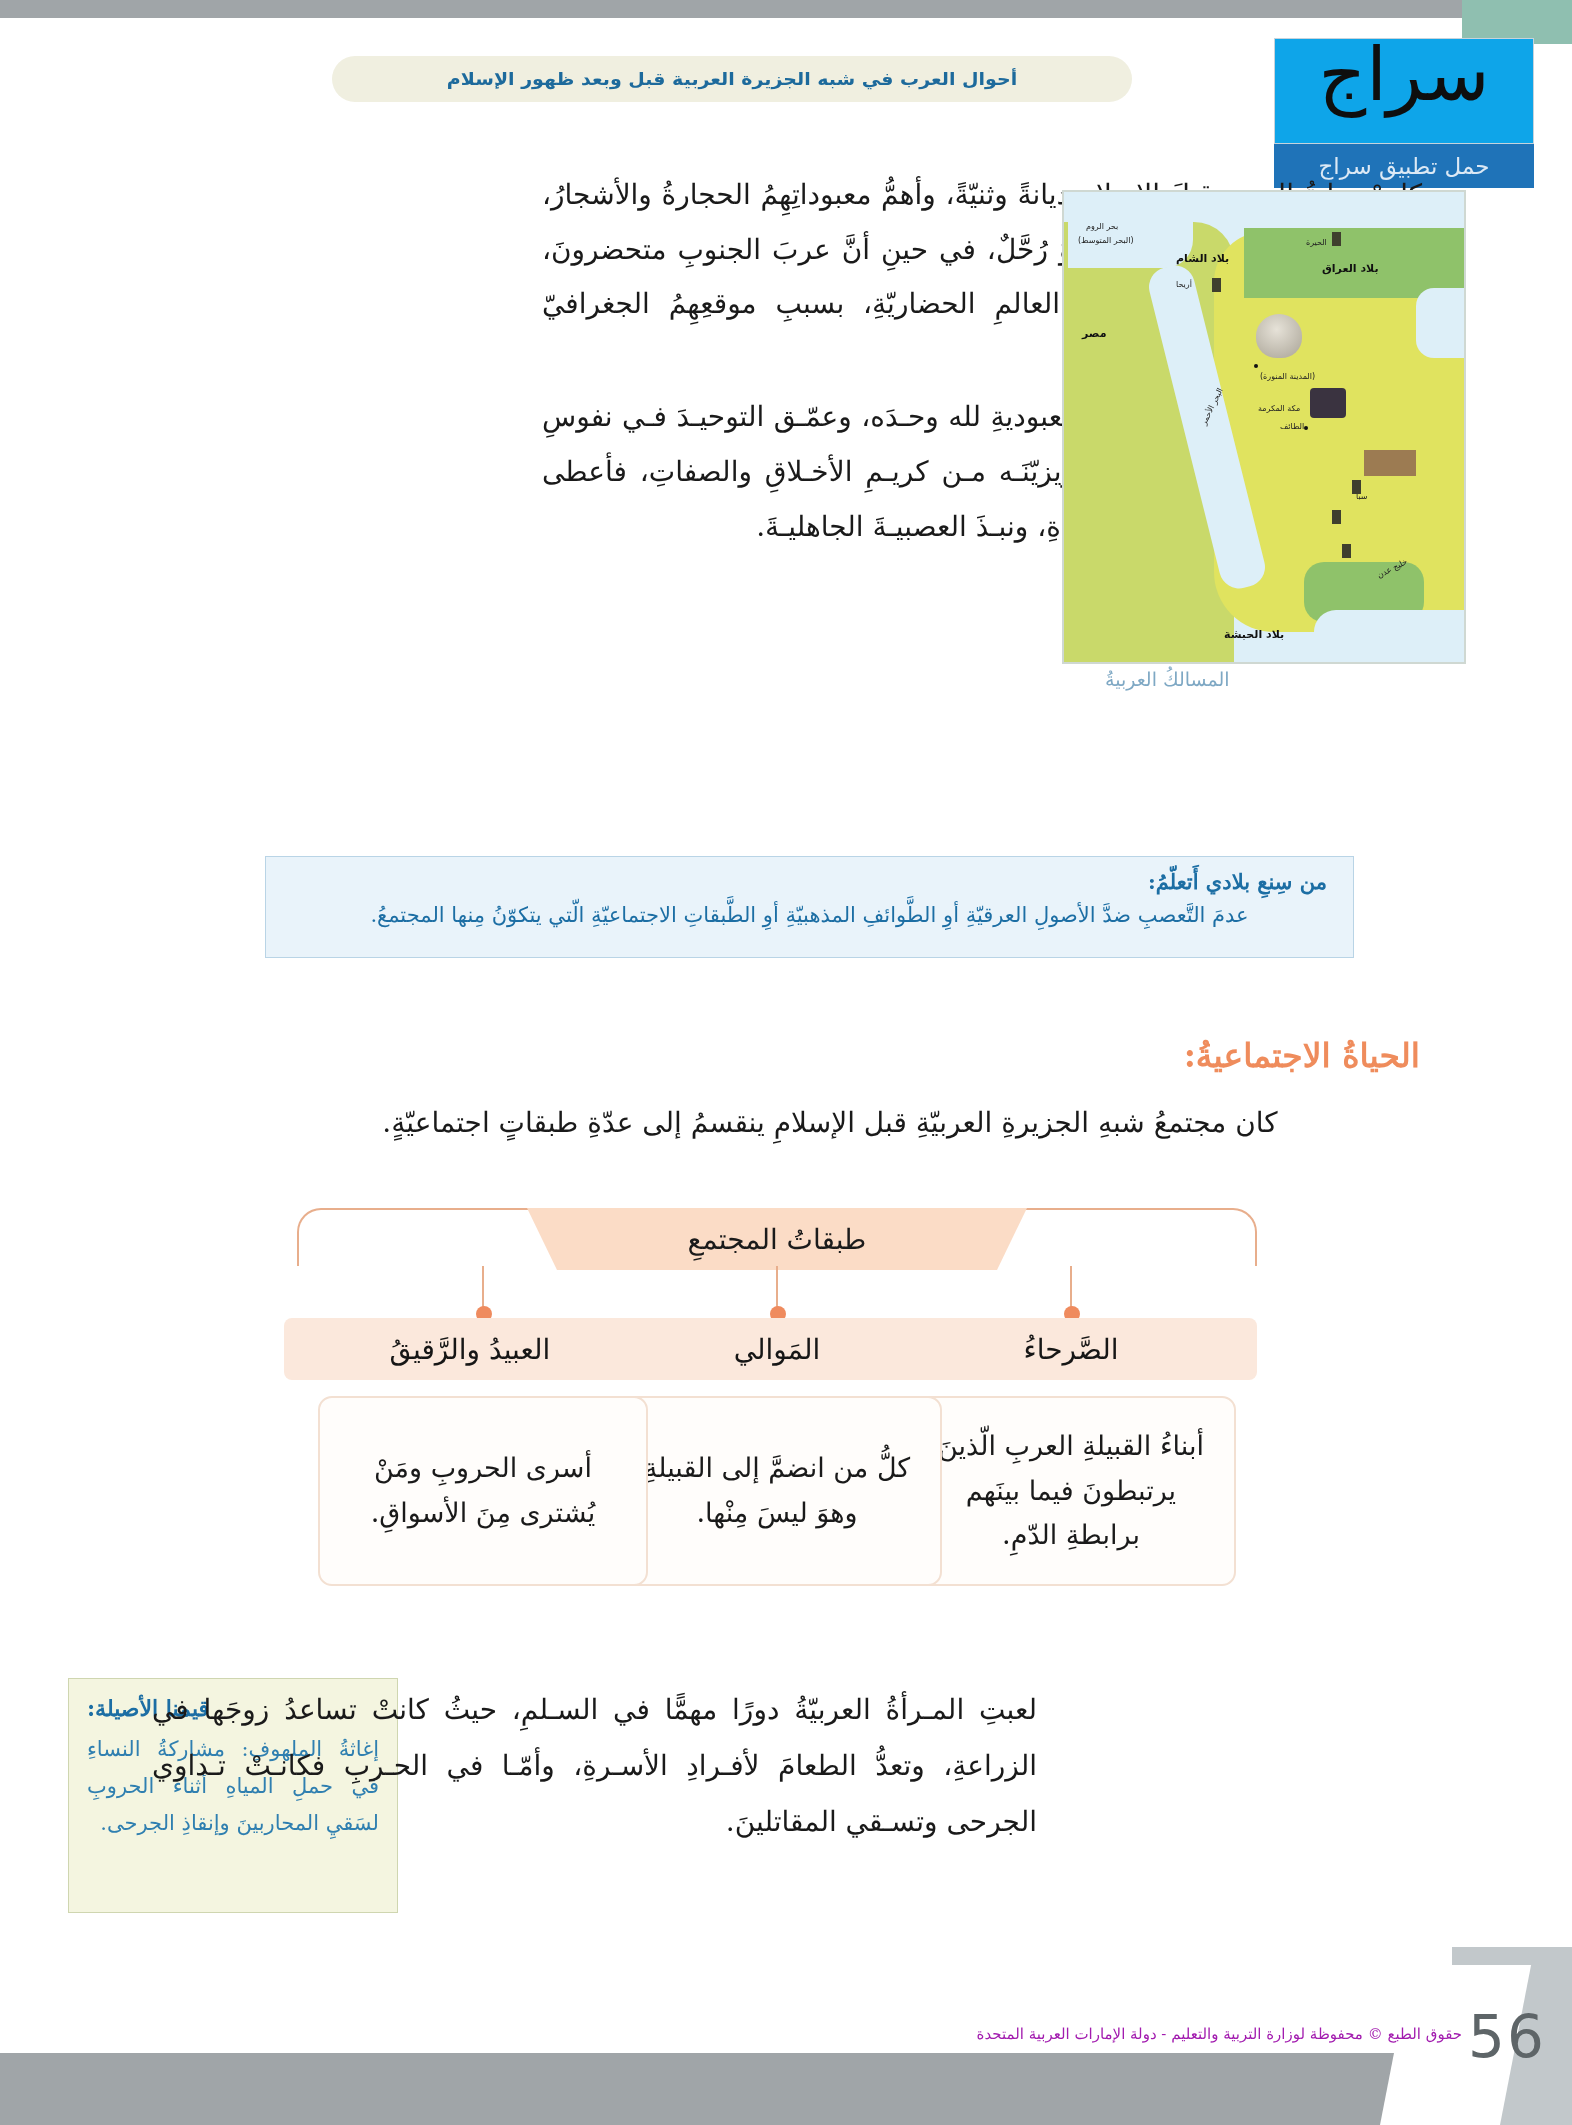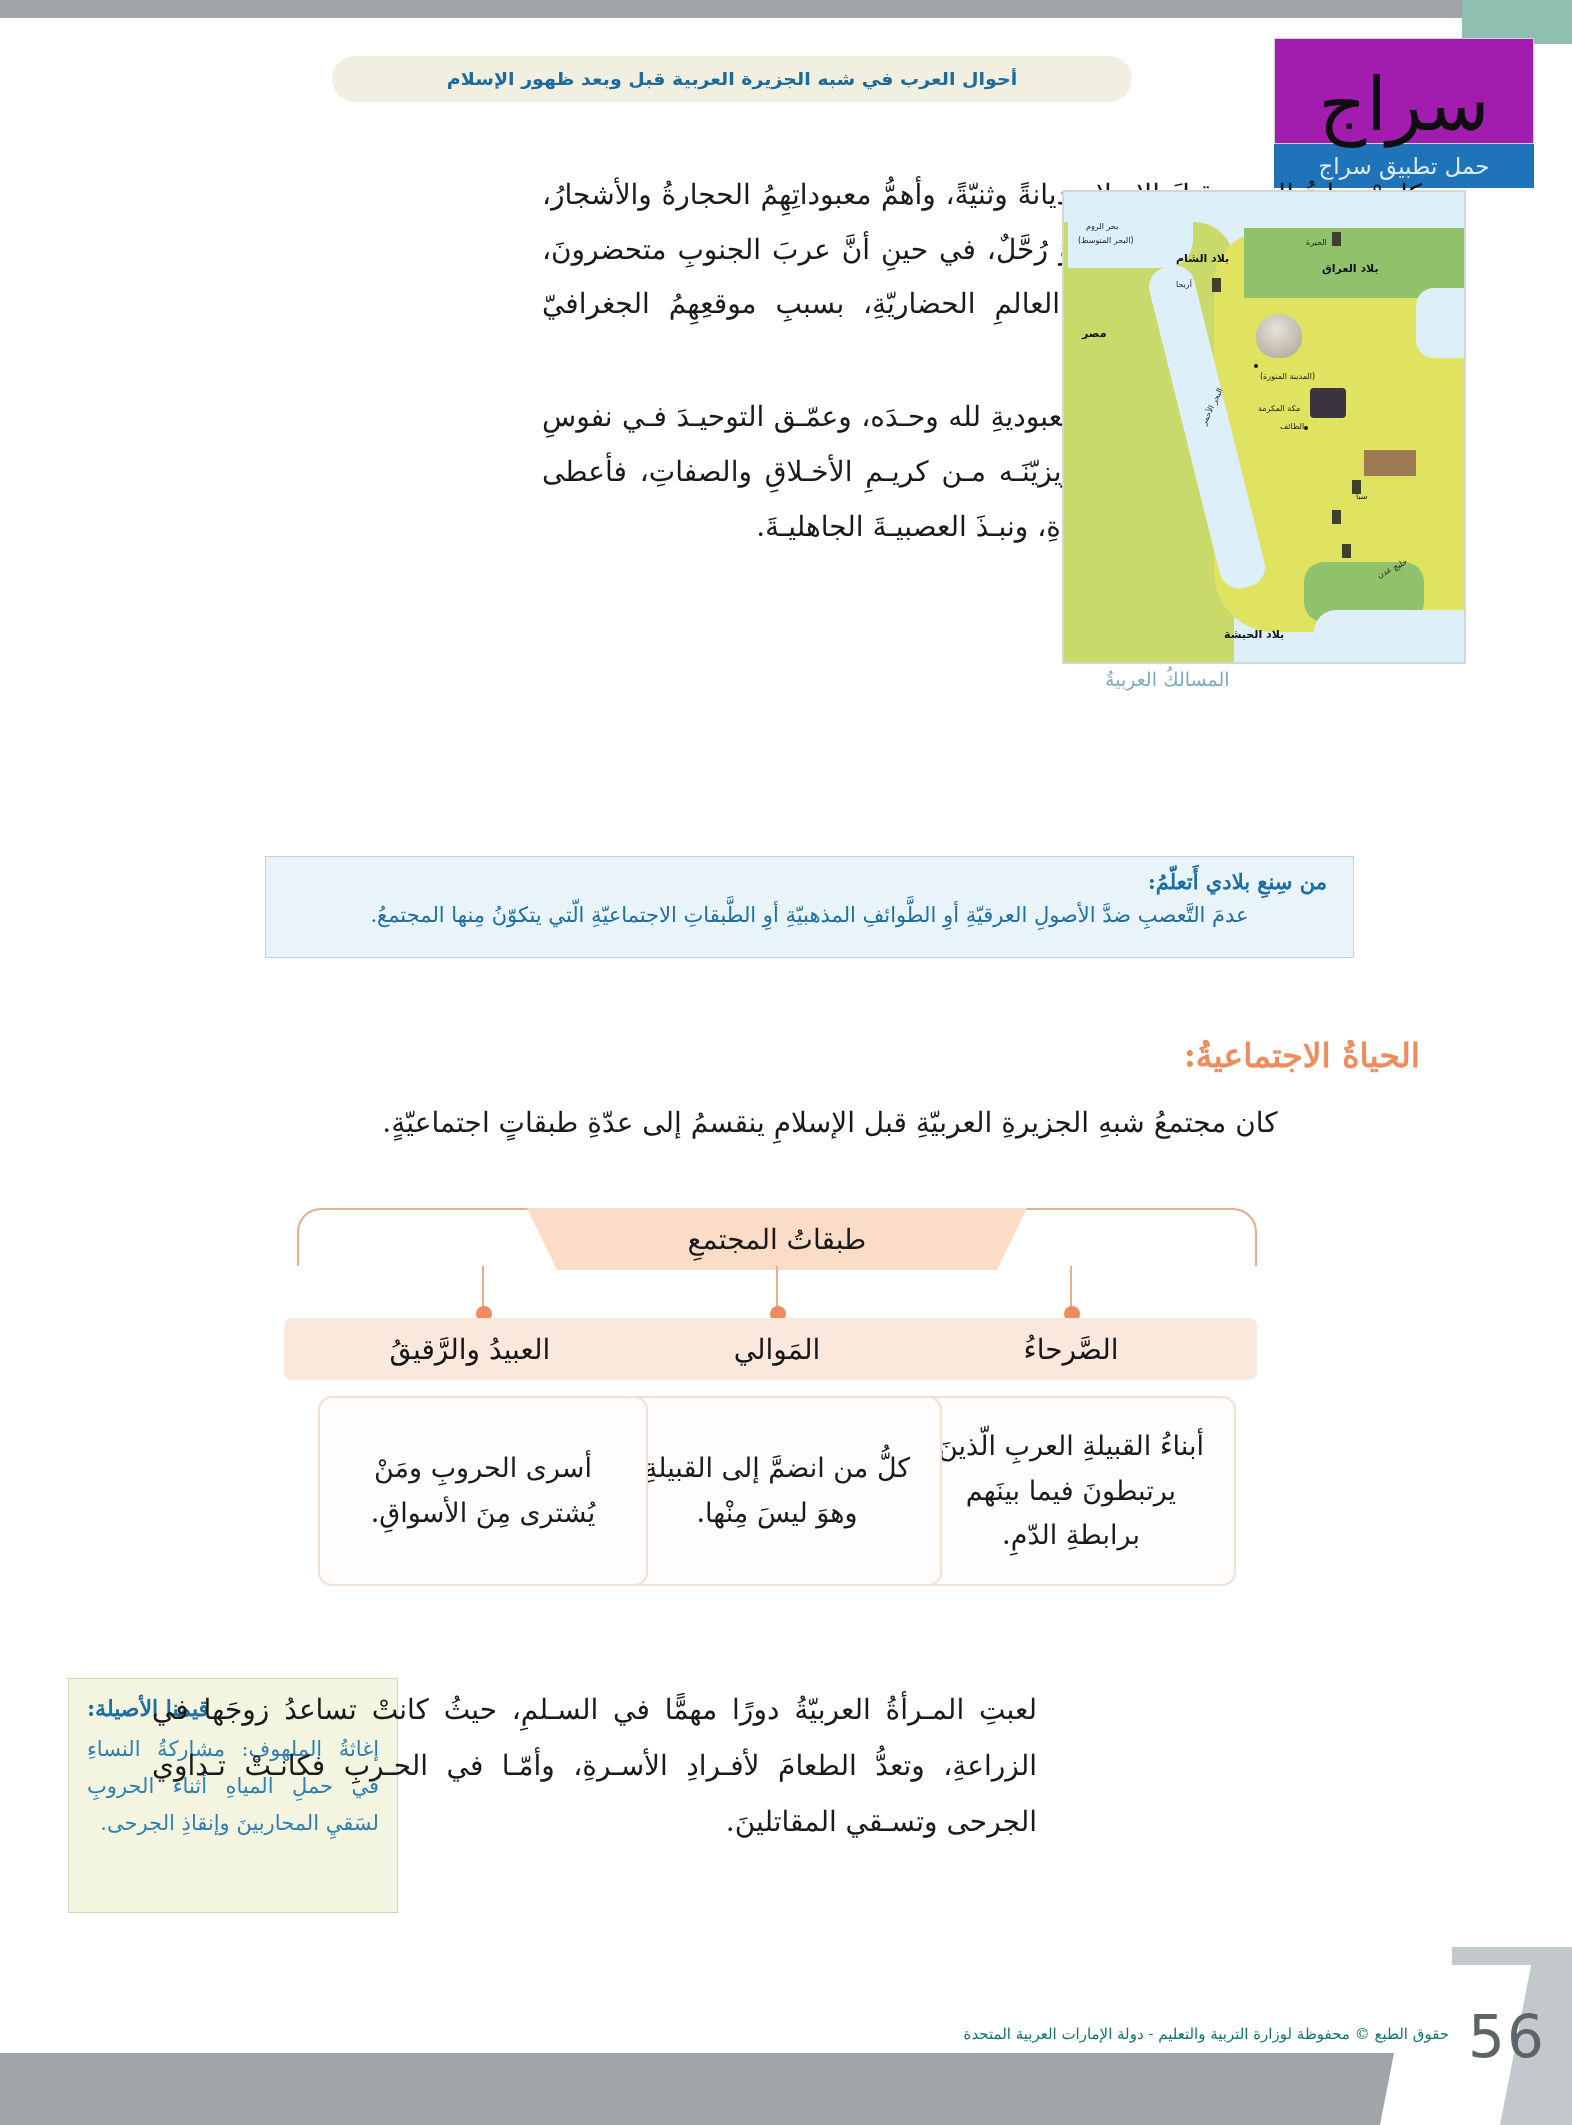--- a/index.html
+++ b/index.html
@@ -38,22 +38,22 @@
     font-size:19px;font-weight:bold;color:#1d6a9c;
     letter-spacing:0px;white-space:nowrap;
     transform:scaleY(0.92);
   }
 
   
   .siraj-box{
     position:absolute;right:38px;top:38px;width:260px;
   }
   .siraj-top{
-    background:#a21caf;border:1px solid #c6d3dc;
-    height:104px;display:flex;align-items:flex-end;justify-content:center;
+    background:#0ea5e9;border:1px solid #c6d3dc;
+    height:104px;display:flex;align-items:flex-start;justify-content:center;
   }
   .siraj-word{
     font-size:74px;color:#0e0e0e;line-height:1;
     font-family:"DejaVu Sans","Liberation Sans",sans-serif;
     transform:translateY(-2px);
   }
   .siraj-bottom{
     background:#1f73b8;height:44px;
     display:flex;align-items:center;justify-content:center;
   }
@@ -211,22 +211,22 @@
   .foot-pagebox{
     position:absolute;left:1452px;bottom:0;width:120px;height:178px;
     background:#c2c8cb;
   }
   .foot-pagenum{
     position:absolute;left:1468px;bottom:54px;
     font-size:58px;color:#5e6568;letter-spacing:2px;
     font-family:"DejaVu Sans","Liberation Sans",sans-serif;
   }
   .foot-copy{
-    position:absolute;right:123px;bottom:82px;
-    font-size:15px;color:#0f766e;white-space:nowrap;
+    position:absolute;right:110px;bottom:82px;
+    font-size:15px;color:#a21caf;white-space:nowrap;
     font-family:"DejaVu Serif","Liberation Serif",serif;
   }
 </style>
 </head>
 <body>
 
 <div class="top-bar"></div>
 <div class="top-bar-cap"></div>
 
 <div class="header-pill">

